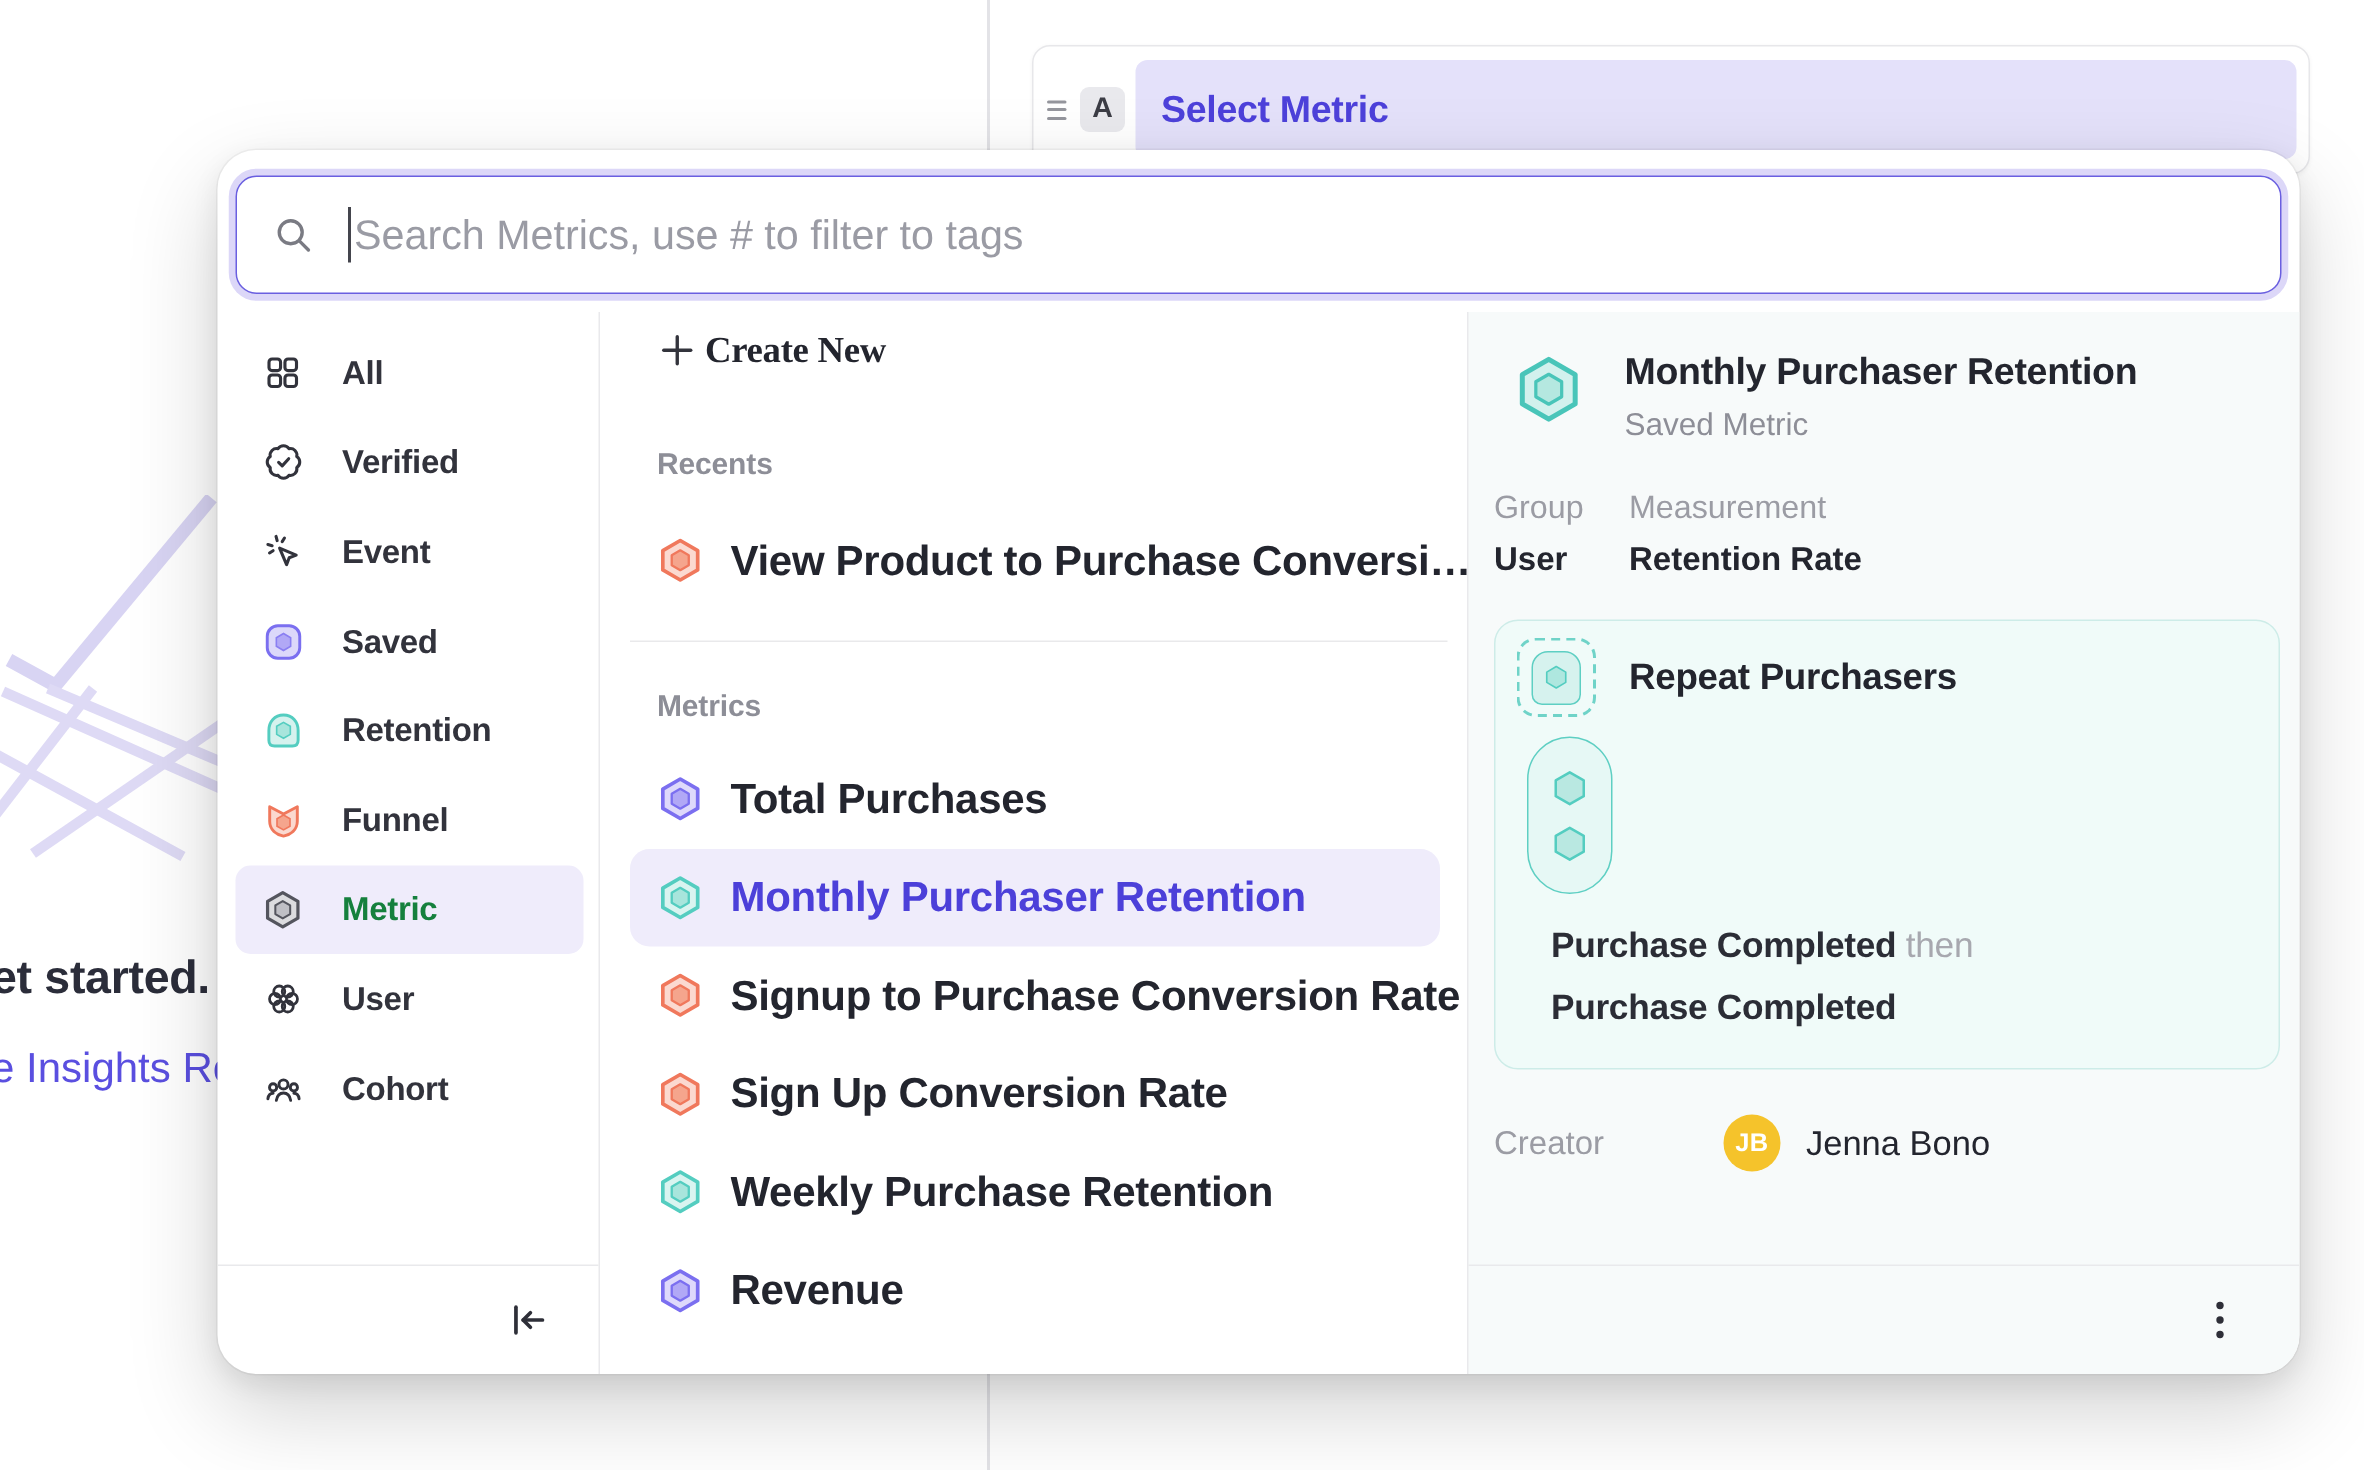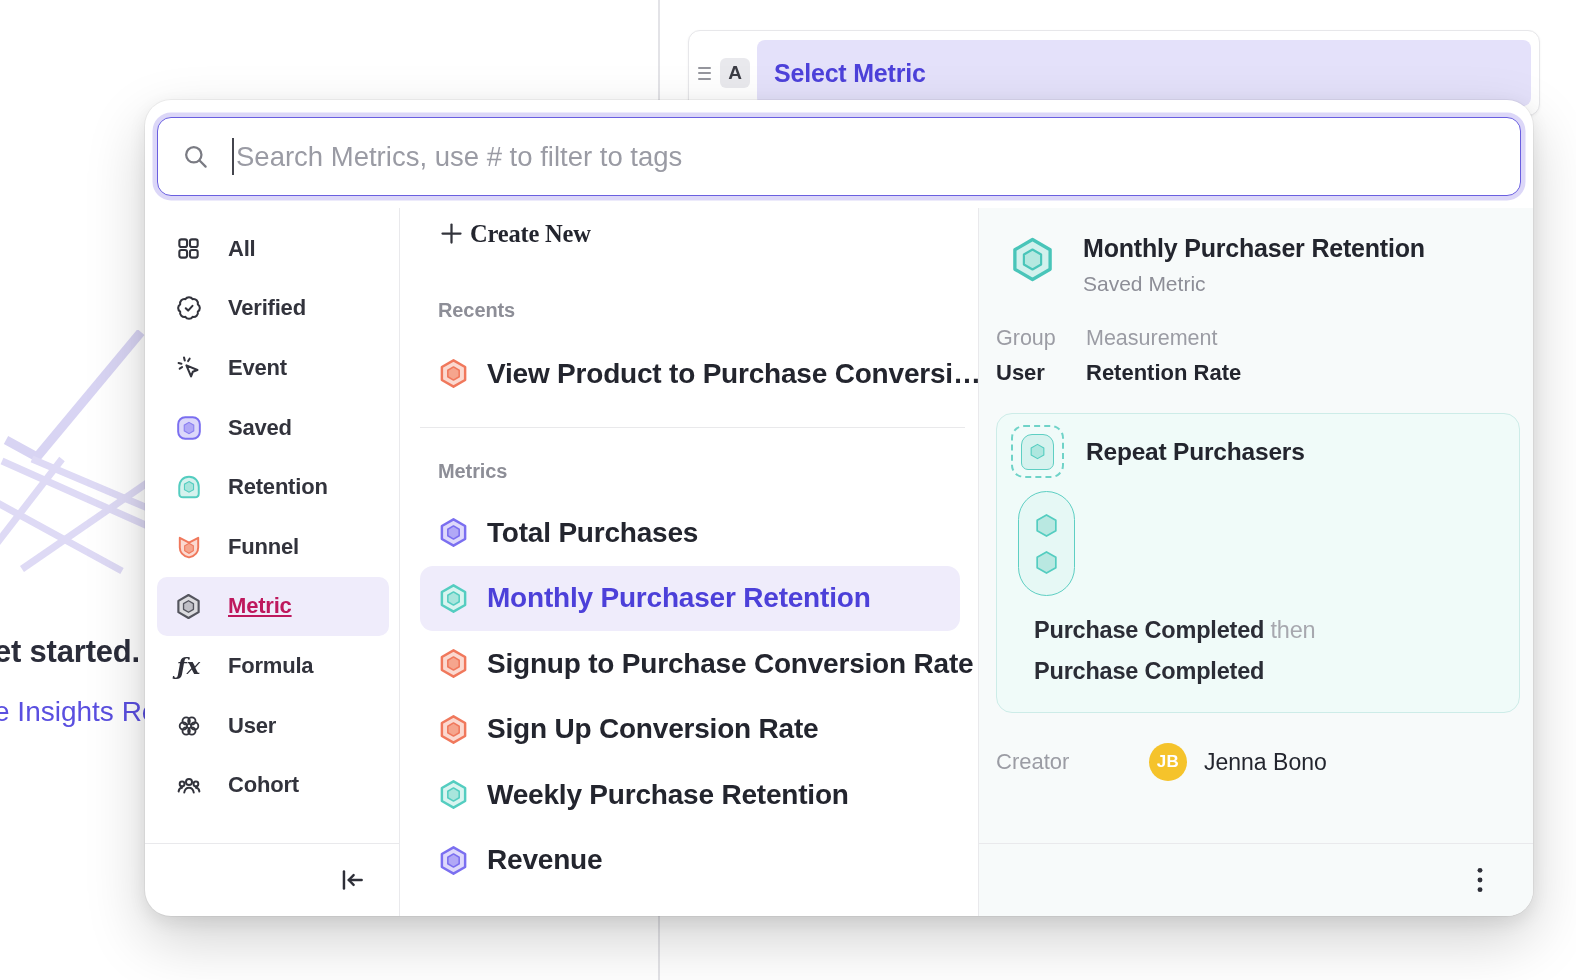--- a/index.html
+++ b/index.html
@@ -40,21 +40,21 @@
 
   .modal-body { flex:1; display:flex; min-height:0; margin-top:12px; }
 
   
   .cat-sidebar { width:255px; border-right:1px solid #e9e9ec; display:flex; flex-direction:column; padding-top:11px; }
   .cat-items { flex:1; }
   .cat-item { height:59.6px; display:flex; align-items:center; padding-left:30px; gap:26px; cursor:pointer; }
   .cat-item .ic { width:27px; height:27px; display:flex; align-items:center; justify-content:center; }
   .cat-item .lbl { font-size:22px; font-weight:600; color:#32333c; letter-spacing:-0.2px; }
   .cat-item.selected { margin:0 10px 0 12px; padding-left:18px; background:#efecfb; border-radius:10px; }
-  .cat-item.selected .lbl { color:#be185d;text-decoration:underline; }
+  .cat-item.selected .lbl { color:#15803d; }
   .cat-footer { border-top:1px solid #e9e9ec; height:73px; display:flex; align-items:center; justify-content:flex-end; padding-right:28px; }
   .collapse-btn { background:none; border:none; cursor:pointer; display:flex; padding:4px; }
 
   
   .metric-list { flex:1; display:flex; flex-direction:column; padding-top:12px; min-width:0; }
   .create-new { height:64px; display:flex; align-items:flex-start; padding-left:38px; gap:5px; cursor:pointer;font-family:Liberation Serif, serif; }
   .create-new .lbl { font-size:24.5px; font-weight:700; color:#23252e; letter-spacing:-0.2px; }
   .section-heading { padding-left:38px; margin-top:15px; font-size:20px; font-weight:600; color:#8d8e97; letter-spacing:-0.1px; }
   .m-row { height:65.5px; display:flex; align-items:center; padding-left:38px; gap:18px; cursor:pointer; }
   .m-row .hex { width:31px; height:31px; flex:0 0 auto; }
@@ -217,26 +217,20 @@
         <div class="cat-item selected">
           <span class="ic">
             <svg width="27" height="27" viewBox="0 0 24 24" class="hex-gray">
               <polygon points="12,1.8 21,7 21,17 12,22.2 3,17 3,7" fill="var(--fill)" stroke="var(--stroke)" stroke-width="1.9" stroke-linejoin="round"></polygon>
               <polygon points="12,6.9 16.4,9.45 16.4,14.55 12,17.1 7.6,14.55 7.6,9.45" fill="var(--inner)" stroke="var(--stroke)" stroke-width="1.2" stroke-linejoin="round"></polygon>
             </svg>
             </span>
           <span class="lbl">Metric</span>
         </div>
 
-        <div class="cat-item">
-          <span class="ic">
-              <span class="fx">ƒx</span>
-            </span>
-          <span class="lbl">Formula</span>
-        </div>
 
         <div class="cat-item">
           <span class="ic">
             <svg width="26" height="26" viewBox="0 0 24 24" fill="none" stroke="#32333c" stroke-width="1.7">
               <circle cx="17.2" cy="12" r="3.4"></circle>
                 <circle cx="14.6" cy="16.6" r="3.4"></circle>
                 <circle cx="9.4" cy="16.6" r="3.4"></circle>
               <circle cx="6.8" cy="12" r="3.4"></circle>
                 <circle cx="9.4" cy="7.4" r="3.4"></circle>
                 <circle cx="14.6" cy="7.4" r="3.4"></circle>

